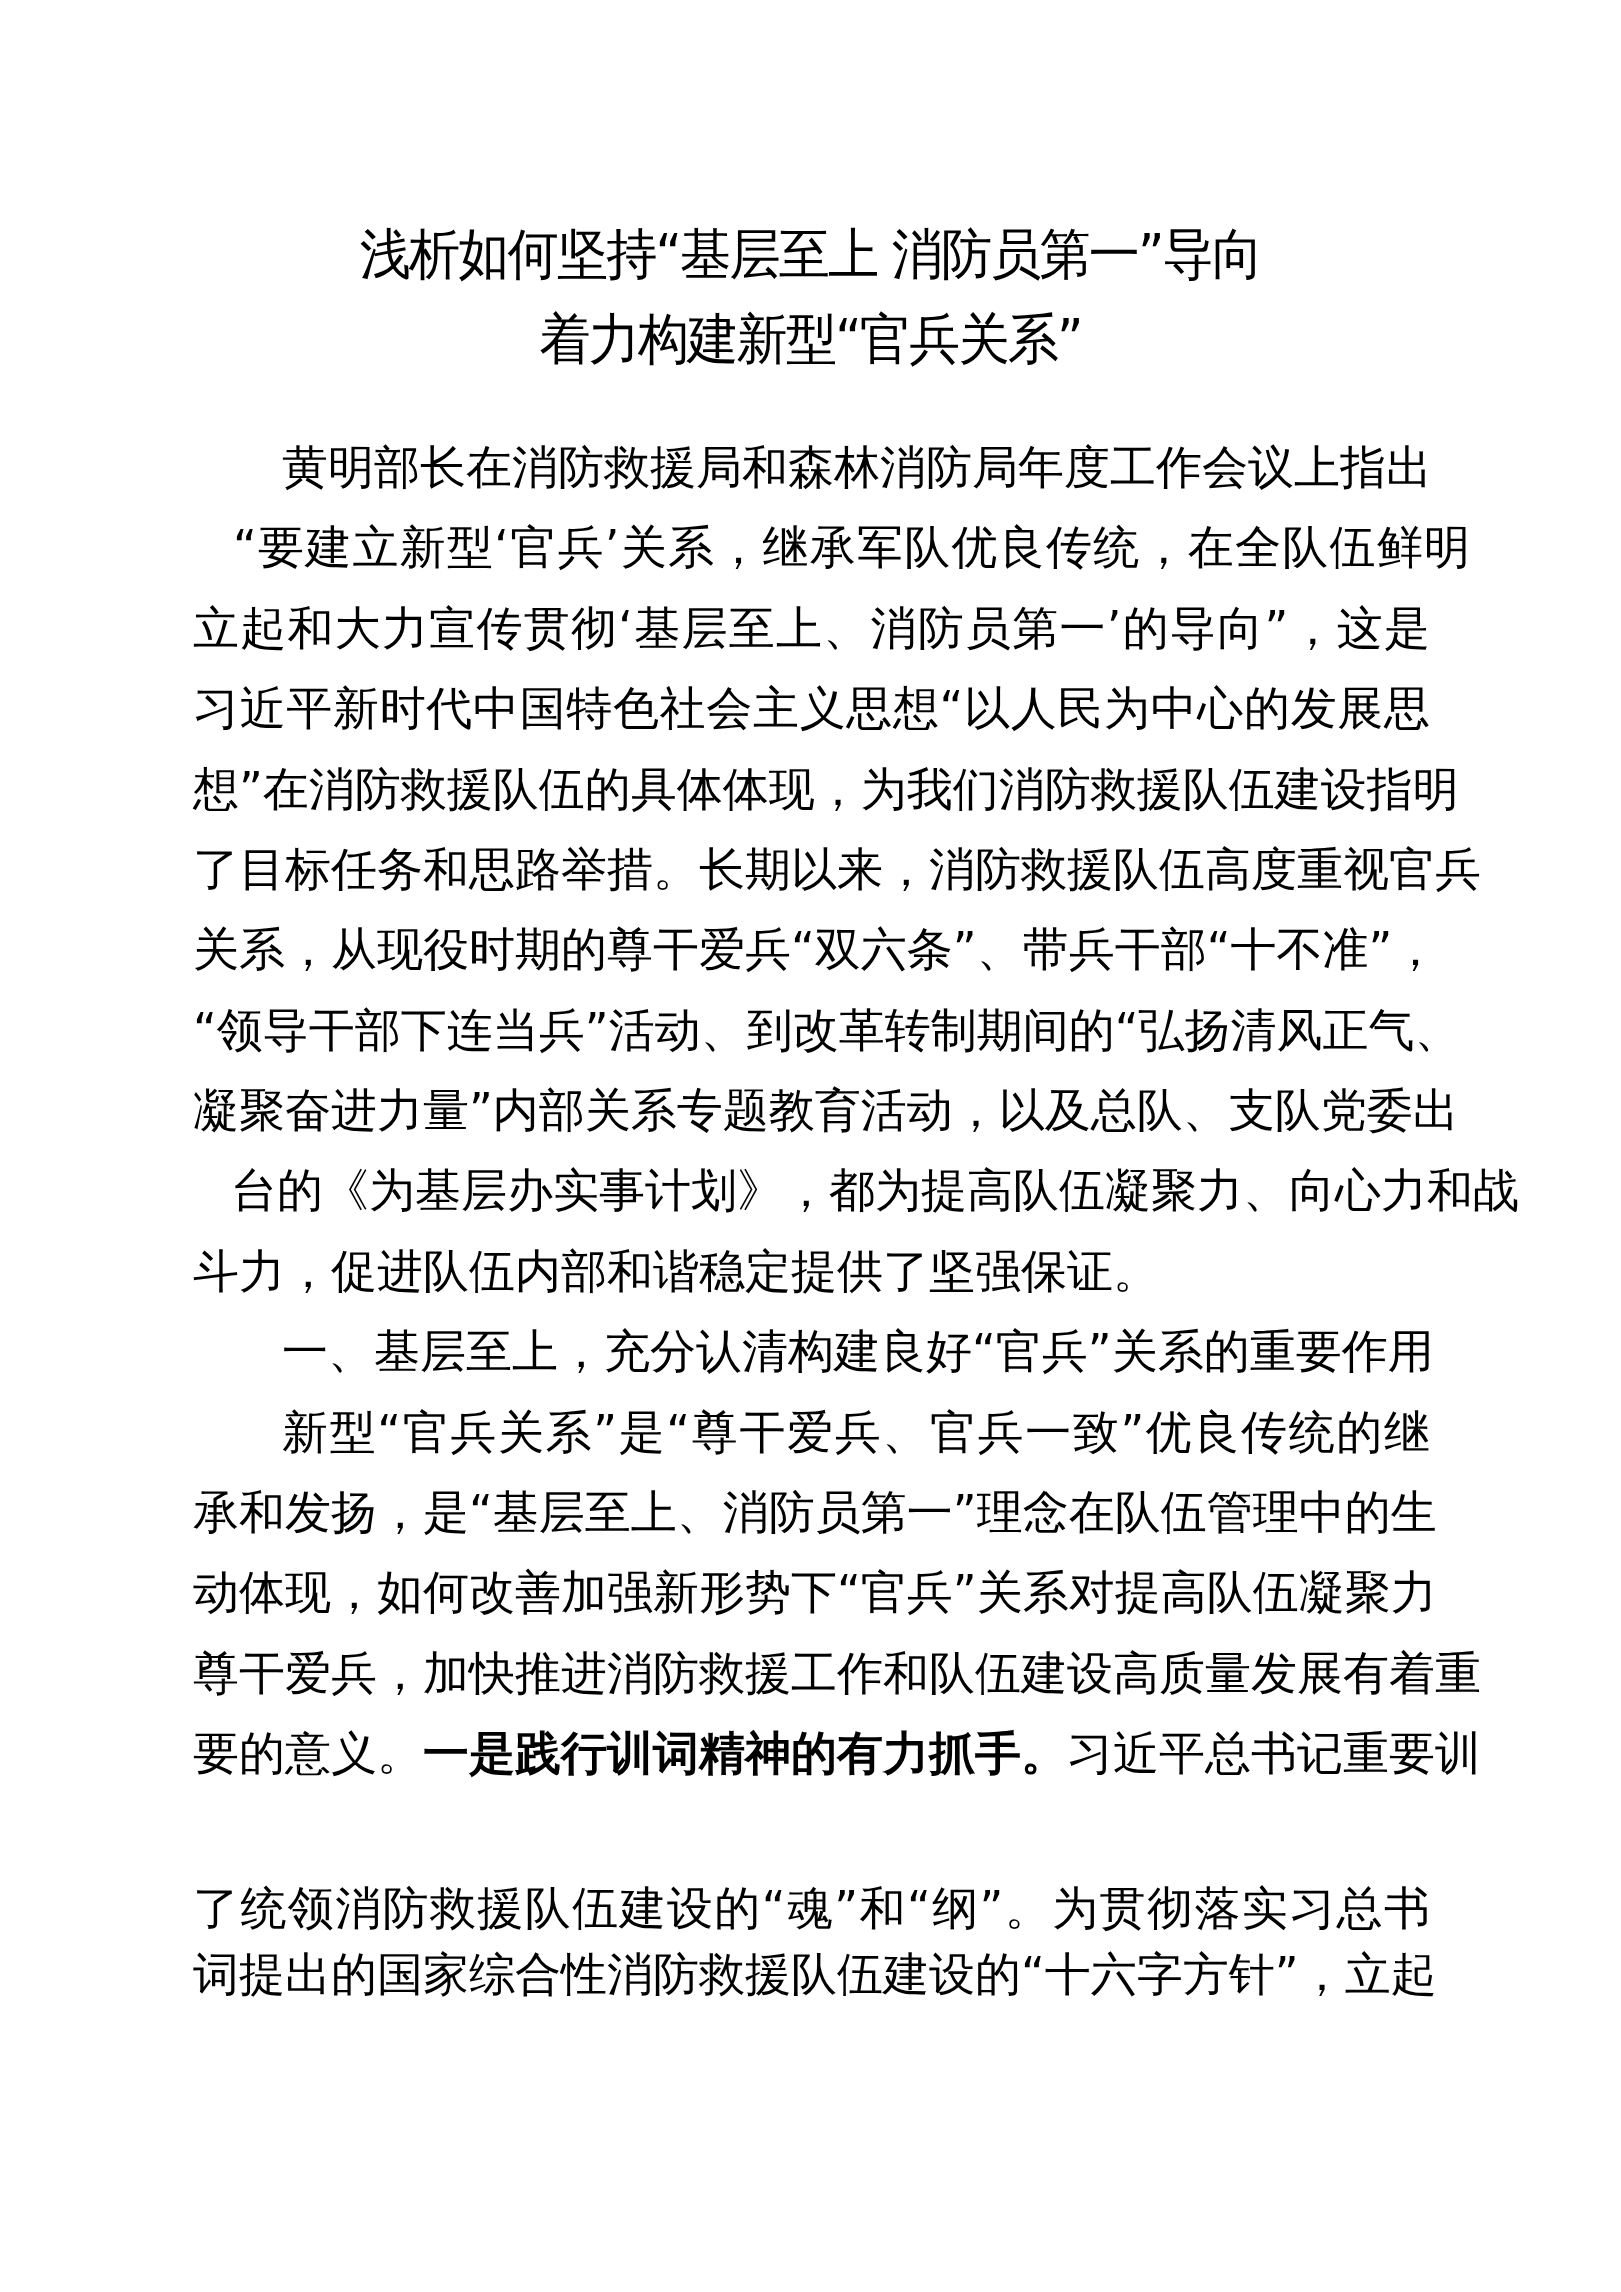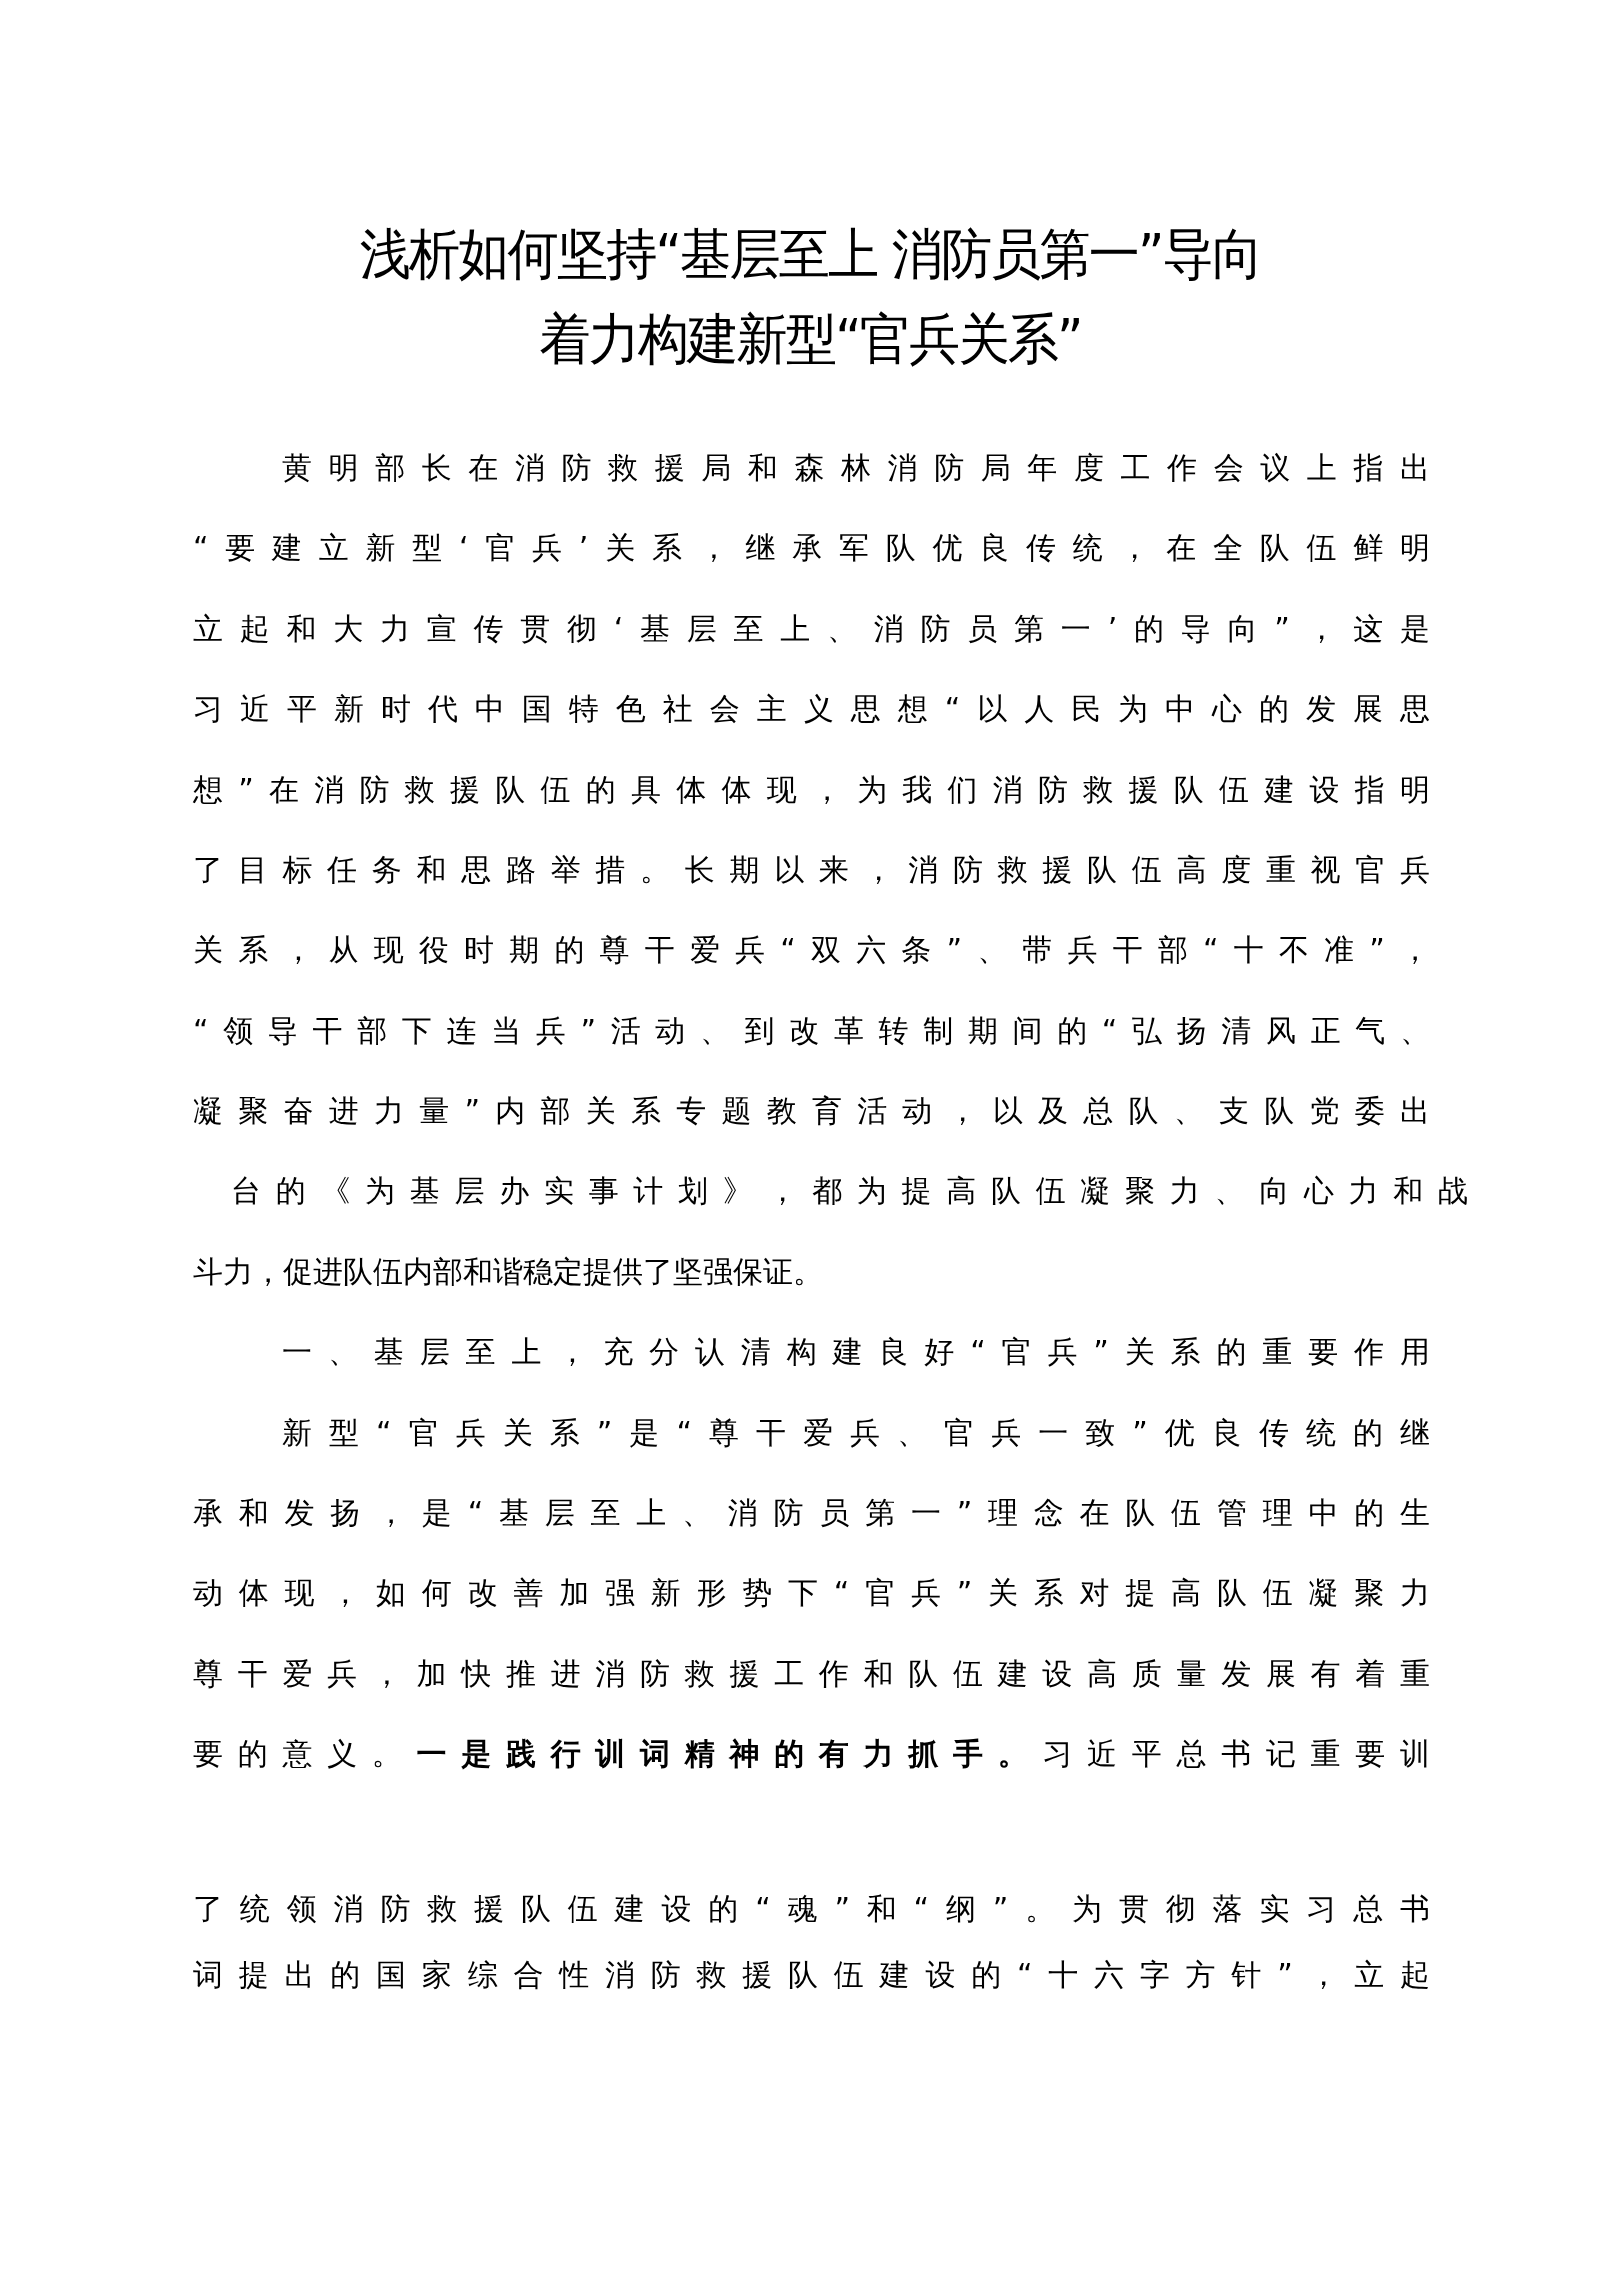--- a/index.html
+++ b/index.html
@@ -35,21 +35,21 @@
       transform: scaleX(0.93);
       transform-origin: 811px 0;
     }
     .title-line.l1 { top: 220px; }
     .title-line.l2 { top: 305px; }
 
     .body-line {
       position: absolute;
       left: 193px;
       width: 1237px;
-      font-size: 30px;
+      font-size: 46px;
       line-height: 57px;
       white-space: nowrap;
       text-align: justify;
       text-align-last: justify;
       letter-spacing: 0px;
       overflow: visible;
     }
     .body-line.indent {
       left: 282px;
       width: 1148px;
@@ -63,21 +63,21 @@
   </style>
 </head>
 <body>
 
 <div class="page">
 
   <div class="title-line l1">浅析如何坚持“基层至上 消防员第一”导向</div>
   <div class="title-line l2">着力构建新型“官兵关系”</div>
 
   <div class="body-line indent" style="top:439px;">黄明部长在消防救援局和森林消防局年度工作会议上指出</div>
-  <div class="body-line" style="top:519px;">“要建立新型‘官兵’关系，继承军队优良传统，在全队伍鲜明</div>
+  <div class="body-line" style="top:519px;margin-left:40px;">“要建立新型‘官兵’关系，继承军队优良传统，在全队伍鲜明</div>
   <div class="body-line" style="top:600px;">立起和大力宣传贯彻‘基层至上、消防员第一’的导向”，这是</div>
   <div class="body-line" style="top:680px;">习近平新时代中国特色社会主义思想“以人民为中心的发展思</div>
   <div class="body-line" style="top:761px;">想”在消防救援队伍的具体体现，为我们消防救援队伍建设指明</div>
   <div class="body-line" style="top:841px;">了目标任务和思路举措。长期以来，消防救援队伍高度重视官兵</div>
   <div class="body-line" style="top:921px;">关系，从现役时期的尊干爱兵“双六条”、带兵干部“十不准”，</div>
   <div class="body-line" style="top:1002px;">“领导干部下连当兵”活动、到改革转制期间的“弘扬清风正气、</div>
   <div class="body-line" style="top:1082px;">凝聚奋进力量”内部关系专题教育活动，以及总队、支队党委出</div>
   <div class="body-line" style="top:1162px;margin-left:38px;">台的《为基层办实事计划》，都为提高队伍凝聚力、向心力和战</div>
   <div class="body-line last" style="top:1243px;">斗力，促进队伍内部和谐稳定提供了坚强保证。</div>
 

